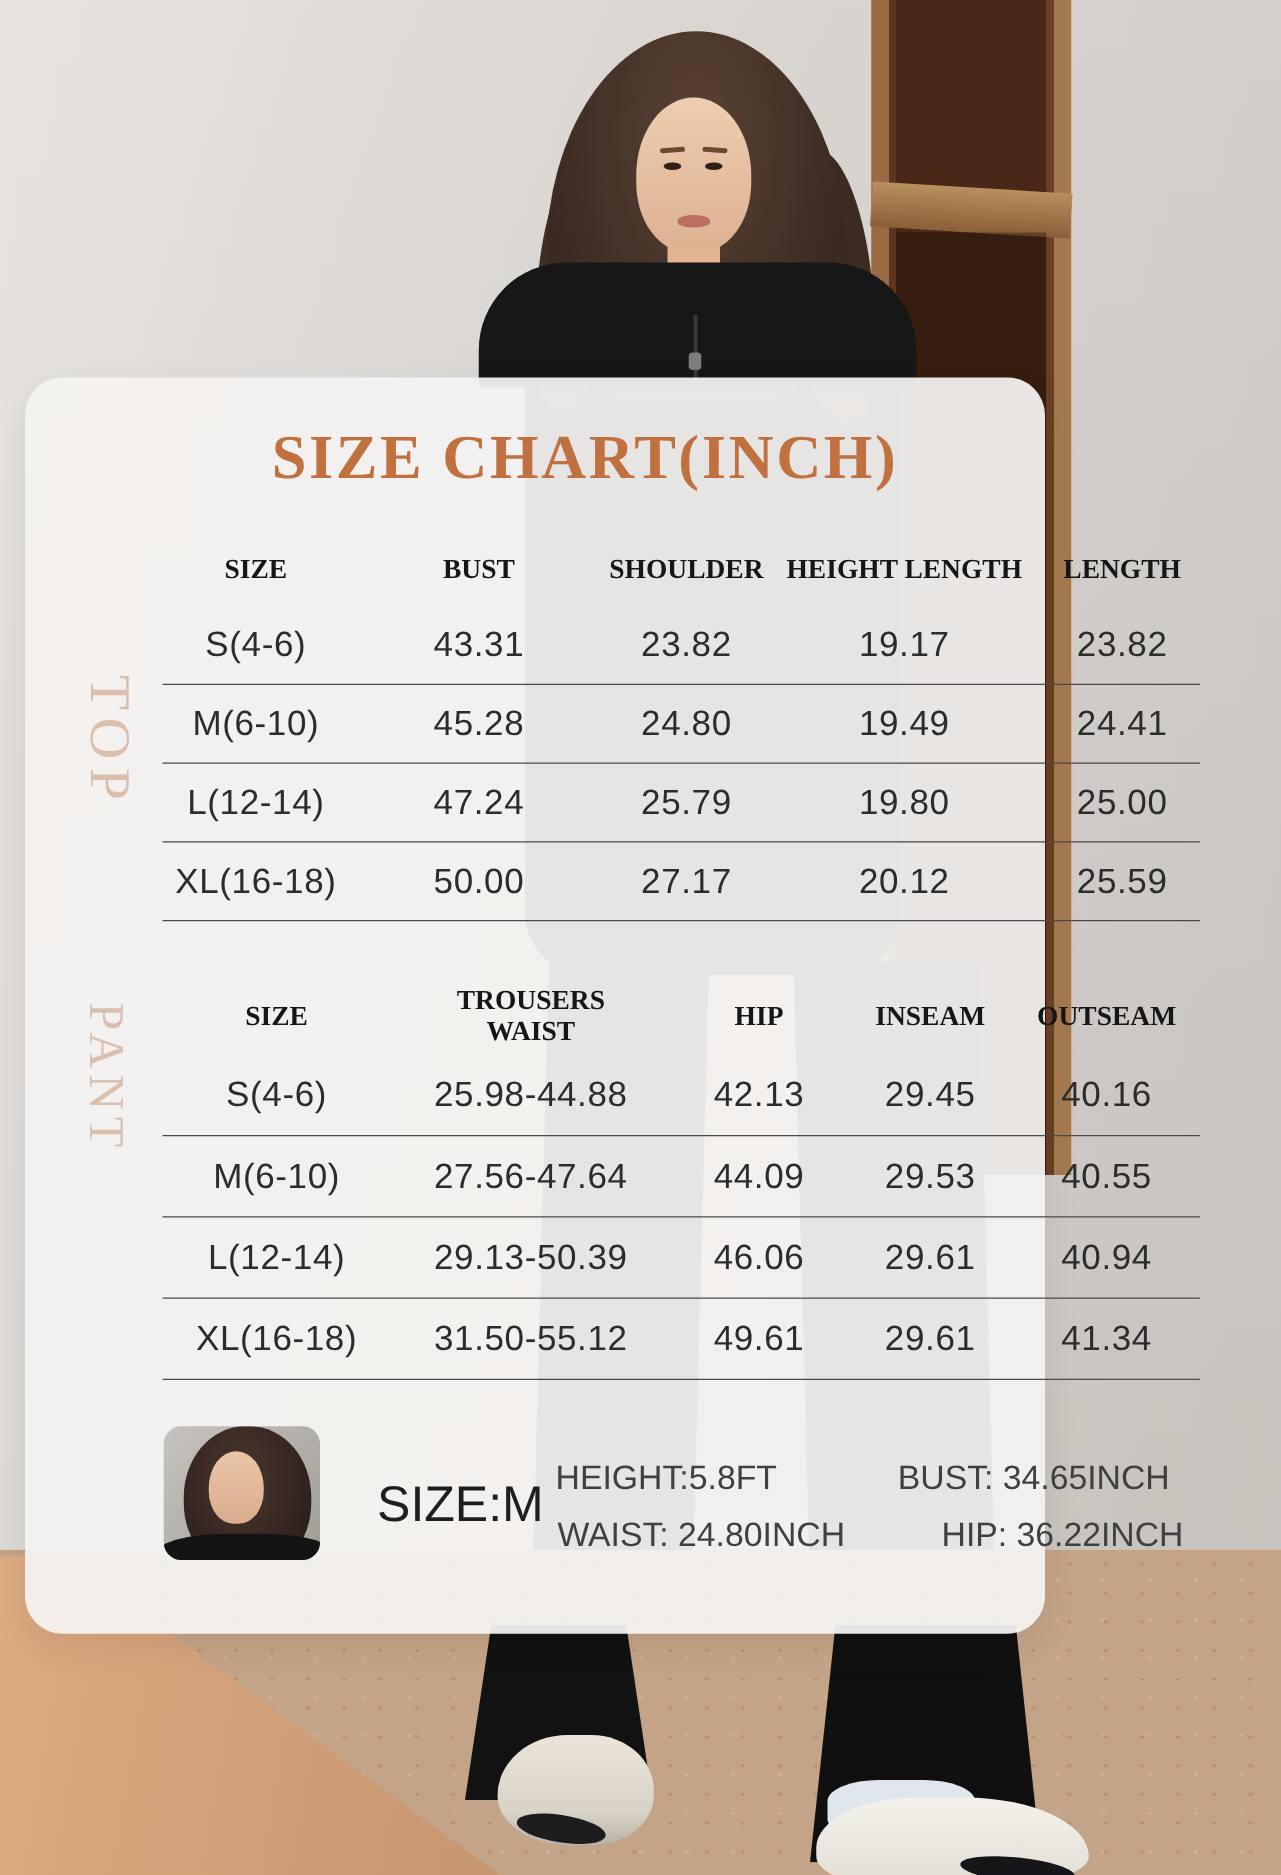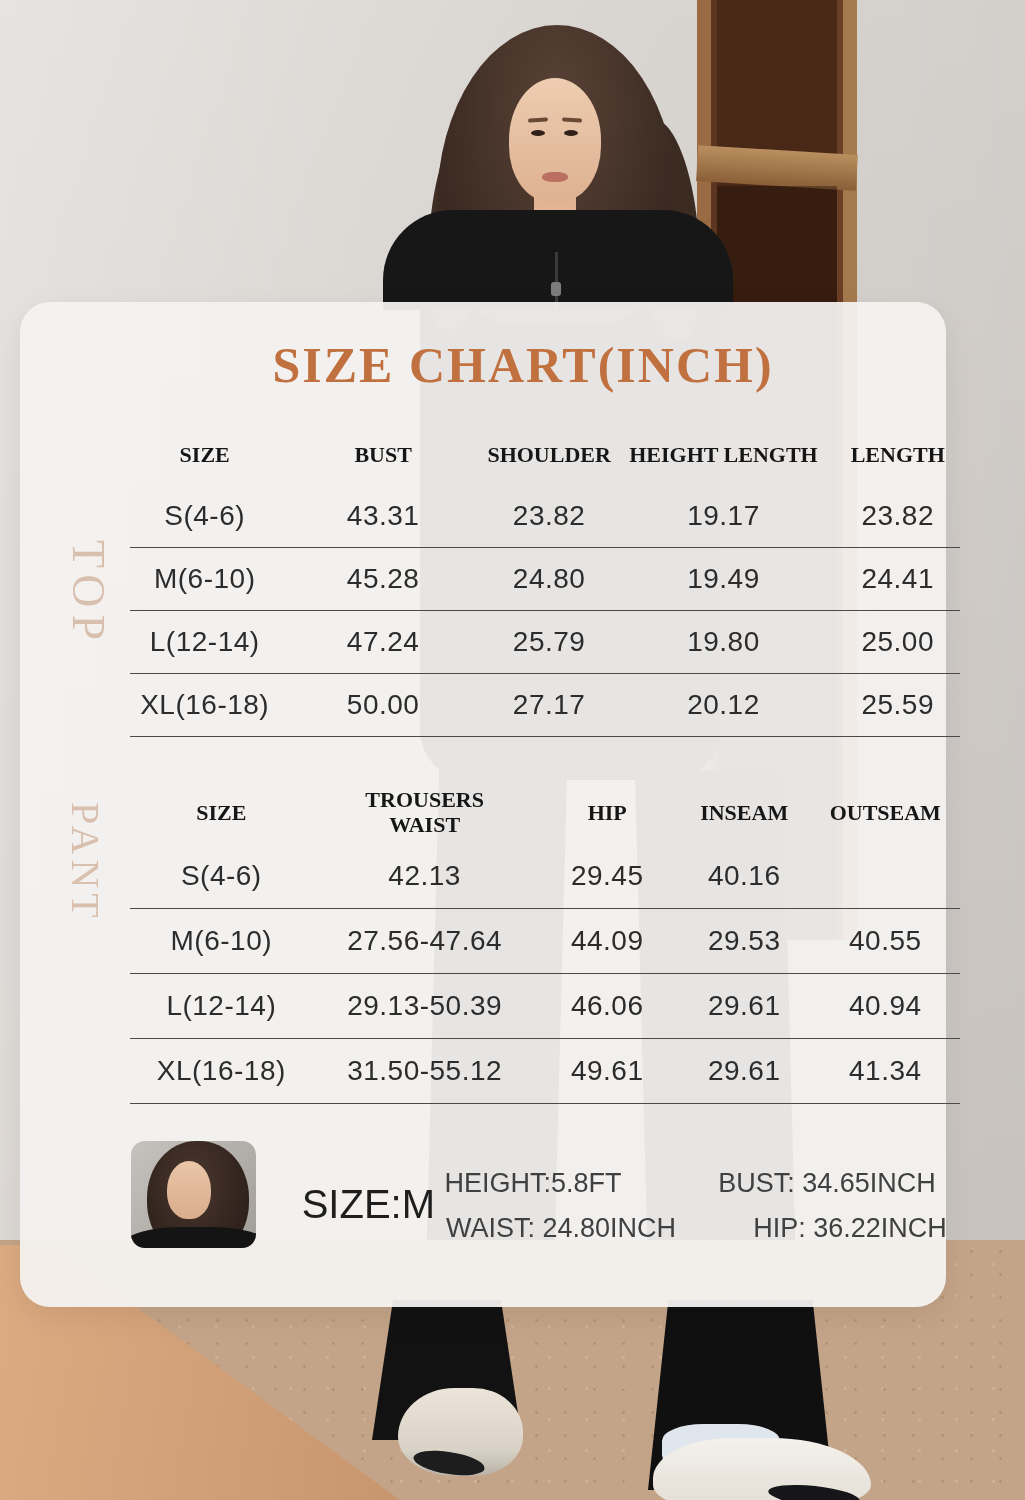--- a/index.html
+++ b/index.html
@@ -51,21 +51,21 @@
     background:linear-gradient(180deg,#ece4d8,#d9d2c6 70%,#b9b2a6);
     border-radius:45% 40% 40% 45% / 55% 50% 45% 45%; }
   .sole-l { left:413px; top:1452px; width:72px; height:22px; background:#1d1d1d; border-radius:50%; transform:rotate(9deg); }
   .sock-r { left:662px; top:1424px; width:118px; height:48px; background:#dfe6ee; border-radius:35%; }
   .shoe-r { left:653px; top:1438px; width:218px; height:74px;
     background:linear-gradient(180deg,#f4f1ec,#e2ddd4);
     border-radius:40% 50% 50% 40% / 60% 70% 40% 40%; }
   .sole-r { left:768px; top:1486px; width:92px; height:20px; background:#15151a; border-radius:50%; transform:rotate(6deg); }
 
   
-  .card { position:absolute; left:20px; top:302px; width:926px; height:1005px;
+  .card { position:absolute; left:20px; top:302px; width:816px; height:1005px;
     background:rgba(244,242,240,0.94); border-radius:30px;
     box-shadow:0 10px 30px rgba(0,0,0,0.07); }
   .title { position:absolute; left:40px; top:34px; width:100%; text-align:center;
     font-family:"Liberation Serif", serif; font-weight:bold; font-size:50px;
     letter-spacing:2px; color:var(--accent,#c1713f); }
   .side-label { position:absolute; left:42px; writing-mode:vertical-rl;
     font-family:"Liberation Serif", serif; color:var(--side_label,#d9bfae); }
   .side-top  { top:238px; font-size:46px; letter-spacing:7px; }
   .side-pant { top:500px; font-size:40px; letter-spacing:5px; }
 
@@ -186,20 +186,21 @@
     <div class="tbl pant-tbl">
       <div class="hrow">
         <div>SIZE</div>
         <div><span class="wrap-narrow">TROUSERS WAIST</span></div>
         <div>HIP</div>
         <div>INSEAM</div>
         <div>OUTSEAM</div>
       </div>
       <div class="drow">
         <div>S(4-6)</div>
+        <div>25.98-44.88</div>
         <div>42.13</div>
         <div>29.45</div>
         <div>40.16</div>
       </div>
       <div class="drow">
         <div>M(6-10)</div>
         <div>27.56-47.64</div>
         <div>44.09</div>
         <div>29.53</div>
         <div>40.55</div>

